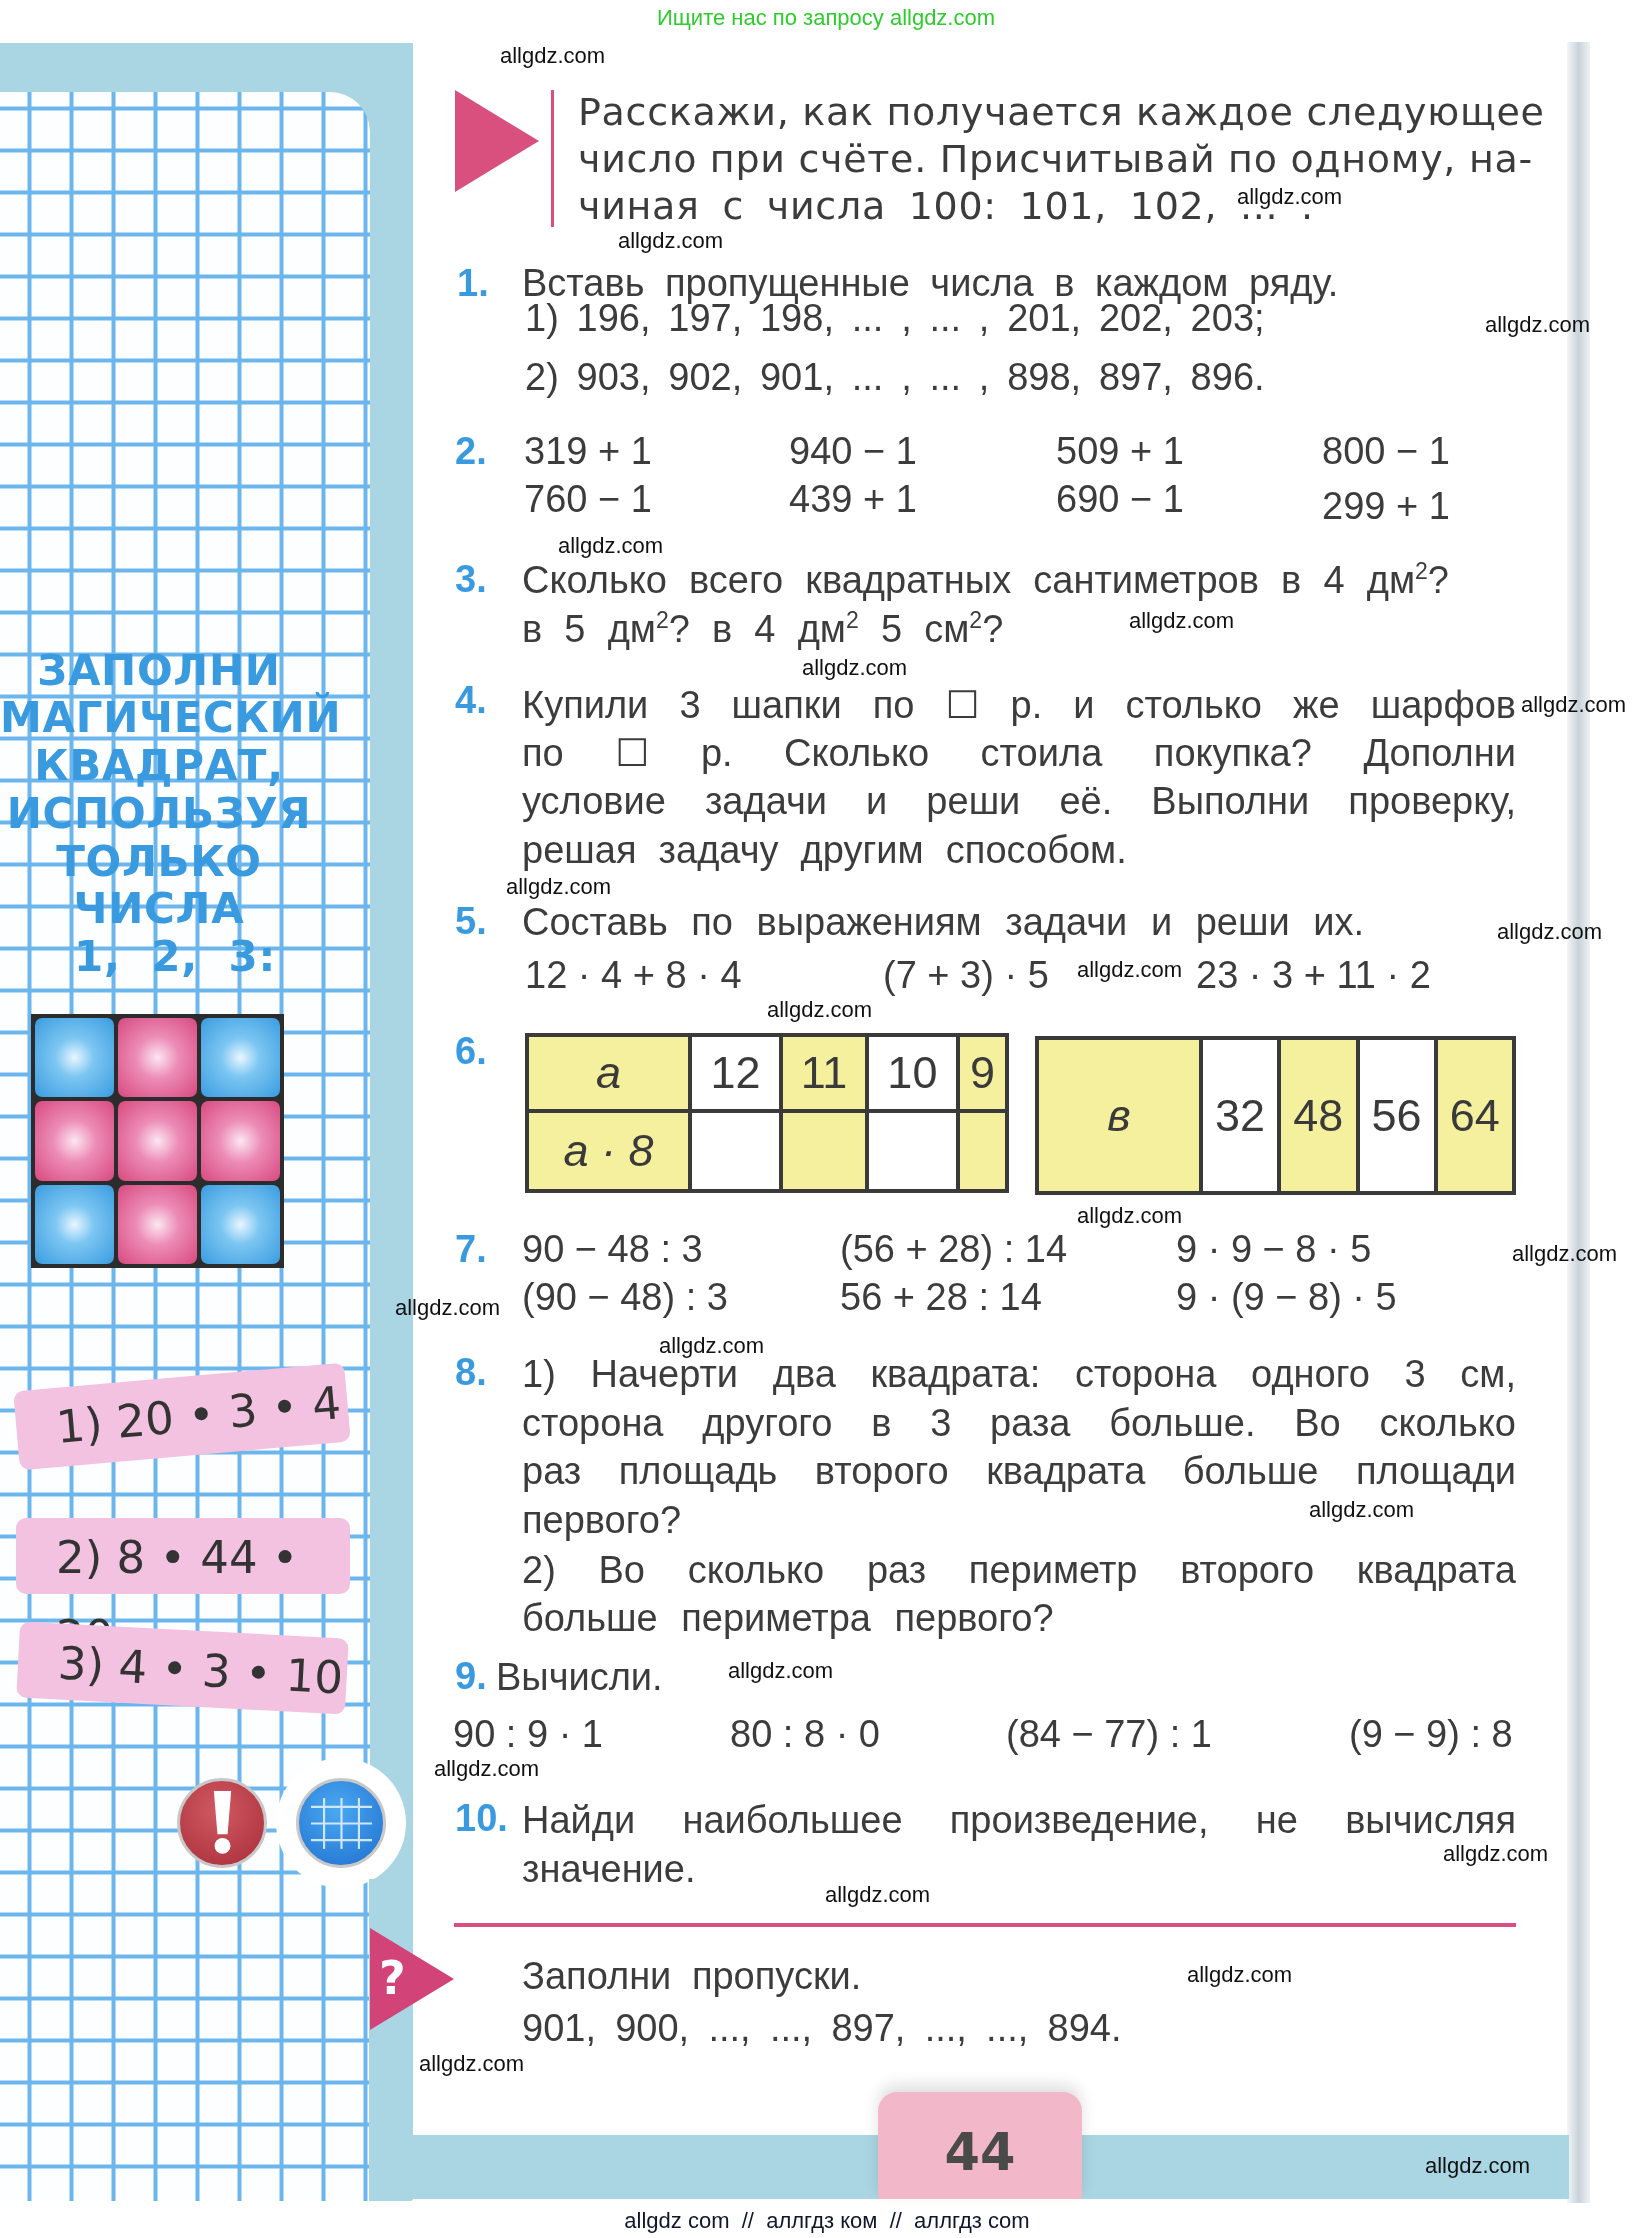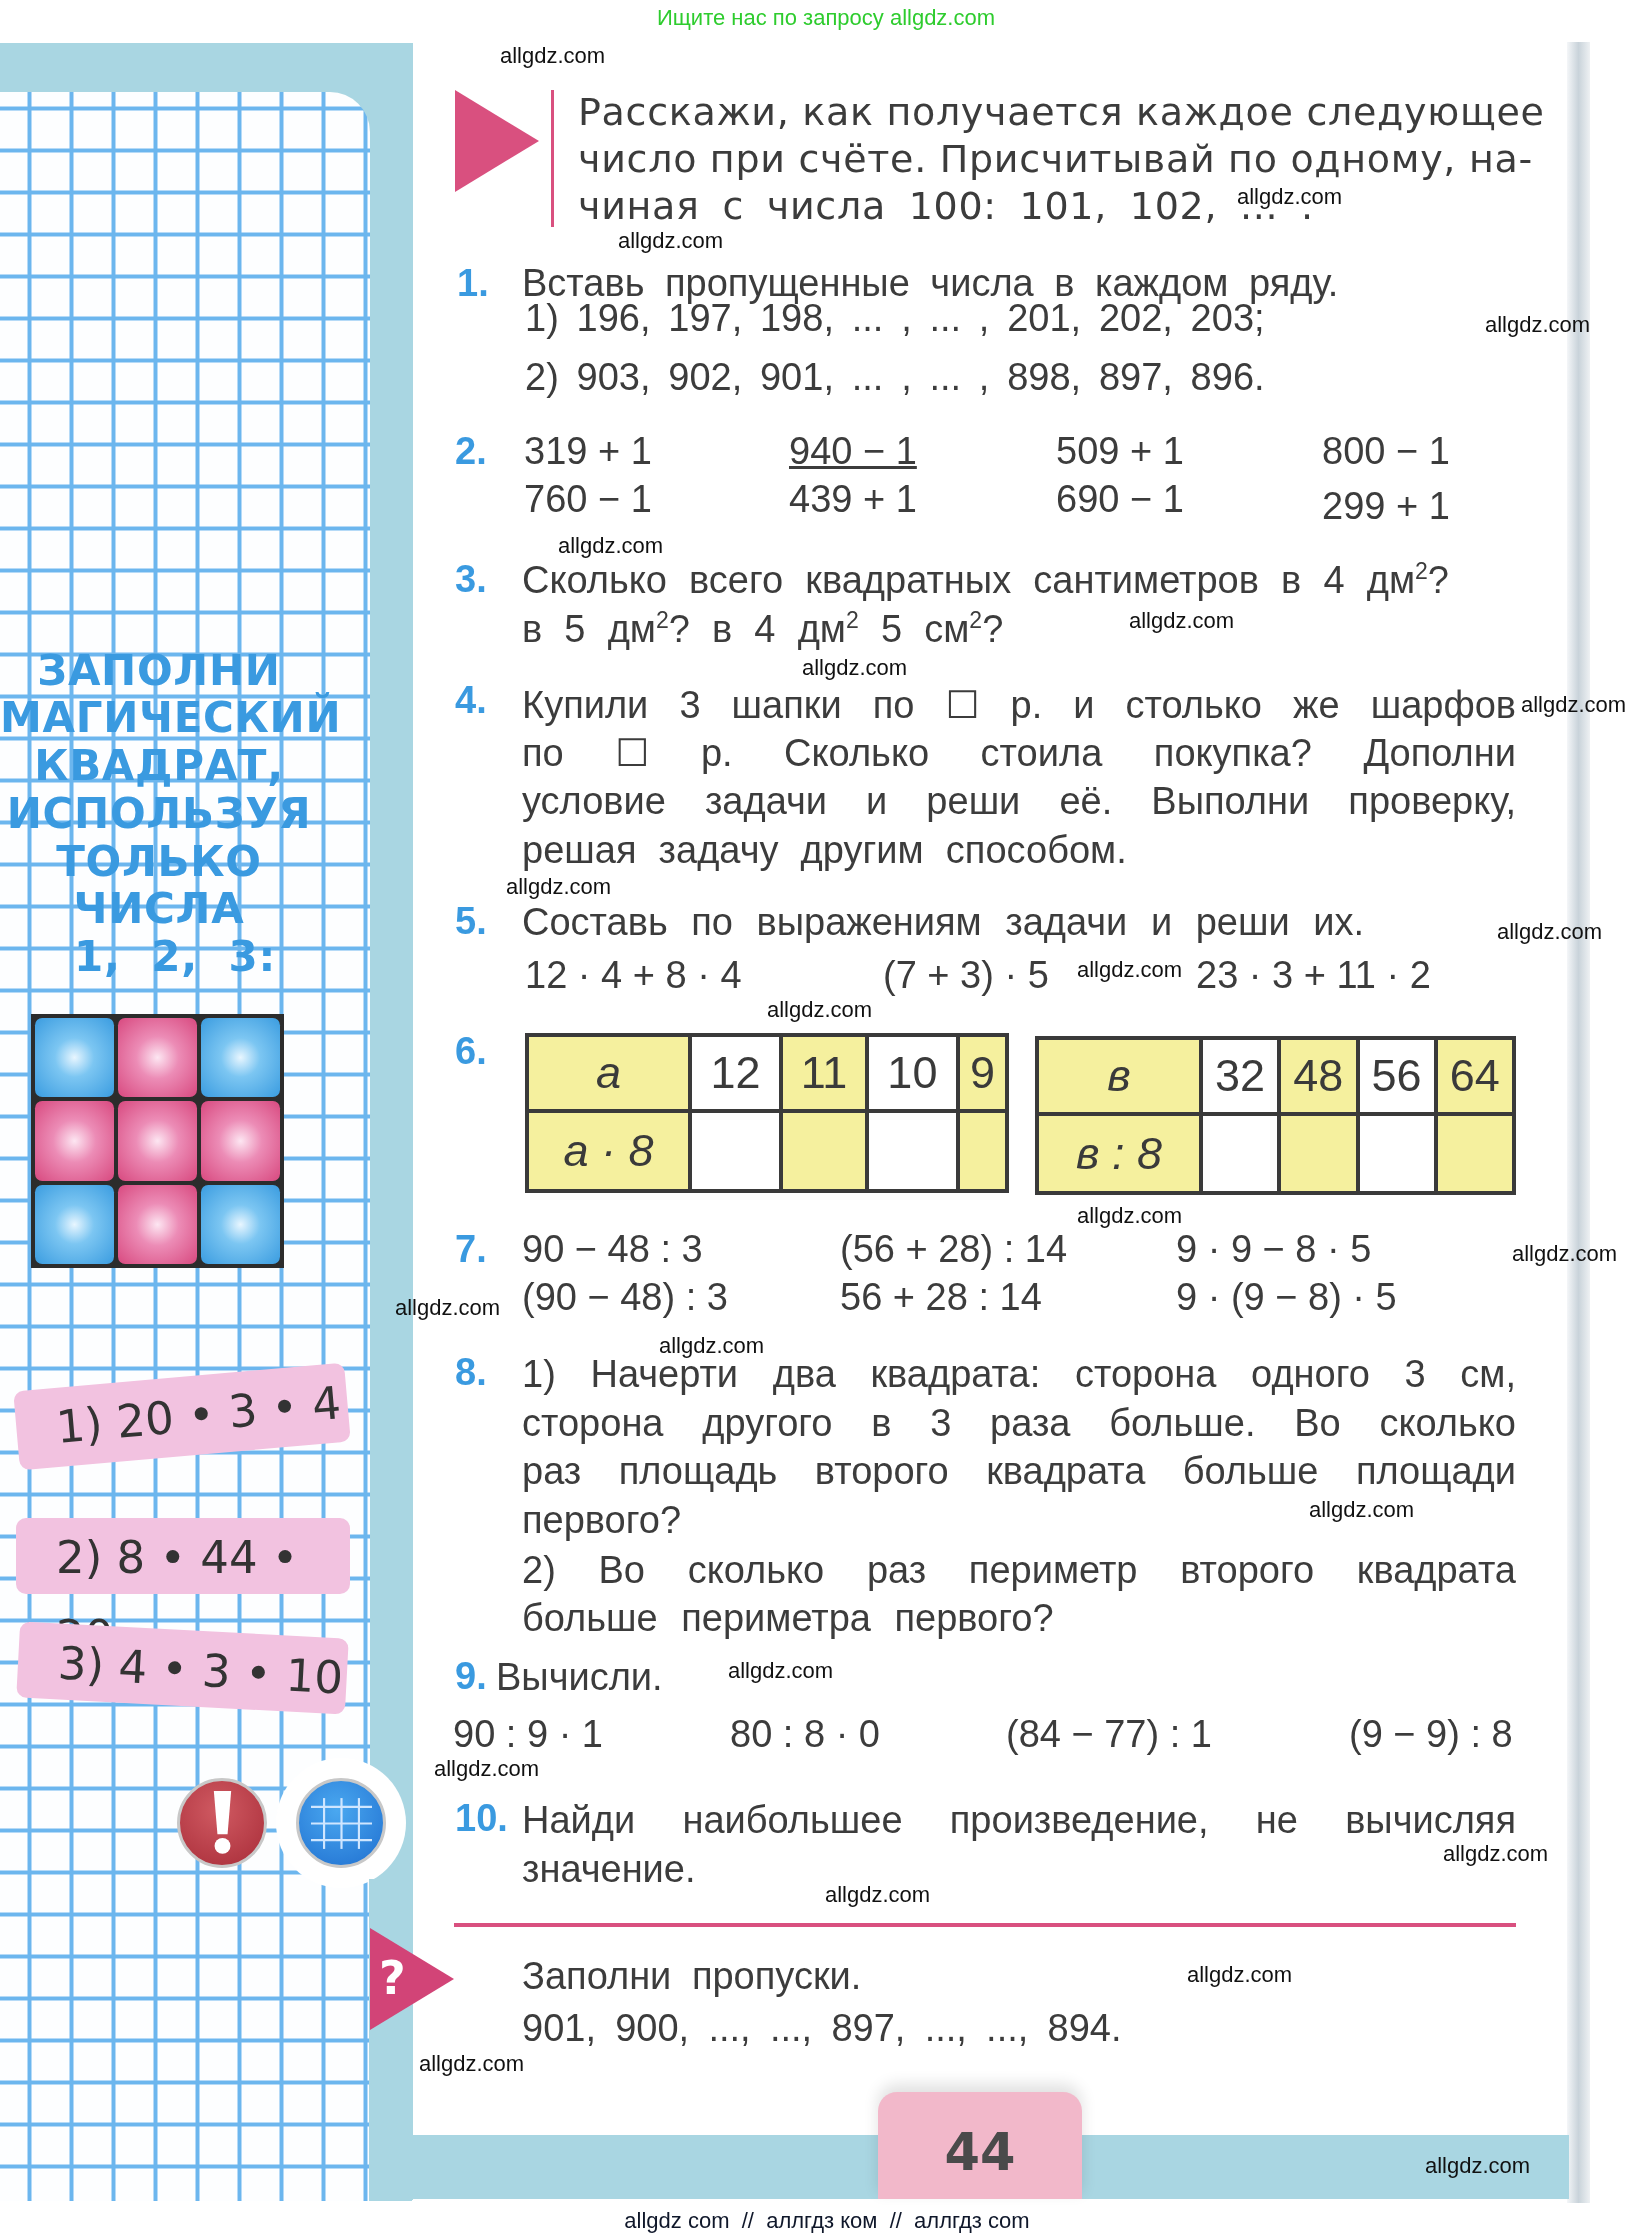--- a/index.html
+++ b/index.html
@@ -99,21 +99,21 @@
 <div class="abs intro-line just" style="left:578px;top:137px;width:939px;">число при счёте. Присчитывай по одному, на-</div>
 <div class="abs intro-line" style="left:578px;top:184px;word-spacing:10px;">чиная с числа 100: 101, 102, ... .</div>
 
 <div class="abs num" style="left:457px;top:262px;">1.</div>
 <div class="abs text" style="left:522px;top:262px;word-spacing:10px;">Вставь пропущенные числа в каждом ряду.</div>
 <div class="abs text" style="left:525px;top:297px;word-spacing:7.2px;">1) 196, 197, 198, ... , ... , 201, 202, 203;</div>
 <div class="abs text" style="left:525px;top:356px;word-spacing:7.2px;">2) 903, 902, 901, ... , ... , 898, 897, 896.</div>
 
 <div class="abs num" style="left:455px;top:430px;">2.</div>
 <div class="abs text" style="left:524px;top:430px;">319 + 1</div>
-<div class="abs text" style="left:789px;top:430px;text-decoration:underline;">940 − 1</div>
+<div class="abs text" style="left:789px;top:430px;">940 − 1</div>
 <div class="abs text" style="left:1056px;top:430px;">509 + 1</div>
 <div class="abs text" style="left:1322px;top:430px;">800 − 1</div>
 <div class="abs text" style="left:524px;top:478px;">760 − 1</div>
 <div class="abs text" style="left:789px;top:478px;">439 + 1</div>
 <div class="abs text" style="left:1056px;top:478px;">690 − 1</div>
 <div class="abs text" style="left:1322px;top:466px;margin-top:19px;">299 + 1</div>
 
 <div class="abs num" style="left:455px;top:558px;">3.</div>
 <div class="abs text" style="left:522px;top:558px;word-spacing:11.6px;"><span>Сколько всего квадратных сантиметров в 4 дм</span><sup>2</sup><span>?</span></div>
 <div class="abs text" style="left:522px;top:607px;word-spacing:11.6px;"><span>в 5 дм</span><sup>2</sup><span>? в 4 дм</span><sup>2</sup><span> 5 см</span><sup>2</sup><span>?</span></div>
@@ -151,27 +151,20 @@
   </table>
 <table class="t" style="left:1035px;top:1036px;width:481px;height:159px;">
   <tbody>
       <tr style="height:76px;">
     <td class="y var" style="width:160px;">в</td>
     <td class="w">32</td>
     <td class="y">48</td>
     <td class="w">56</td>
     <td class="y">64</td>
   </tr>
-  <tr>
-    <td class="y var">в : 8</td>
-    <td class="w"></td>
-    <td class="y"></td>
-    <td class="w"></td>
-    <td class="y"></td>
-  </tr>
 </tbody>
   </table>
 
 <div class="abs num" style="left:455px;top:1228px;">7.</div>
 <div class="abs text" style="left:522px;top:1228px;">90 − 48 : 3</div>
 <div class="abs text" style="left:840px;top:1228px;">(56 + 28) : 14</div>
 <div class="abs text" style="left:1176px;top:1228px;">9 · 9 − 8 · 5</div>
 <div class="abs text" style="left:522px;top:1276px;">(90 − 48) : 3</div>
 <div class="abs text" style="left:840px;top:1276px;">56 + 28 : 14</div>
 <div class="abs text" style="left:1176px;top:1276px;">9 · (9 − 8) · 5</div>

